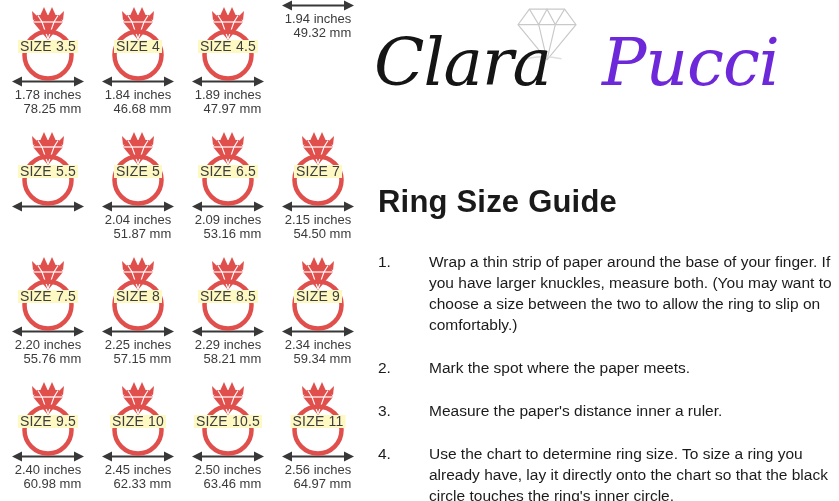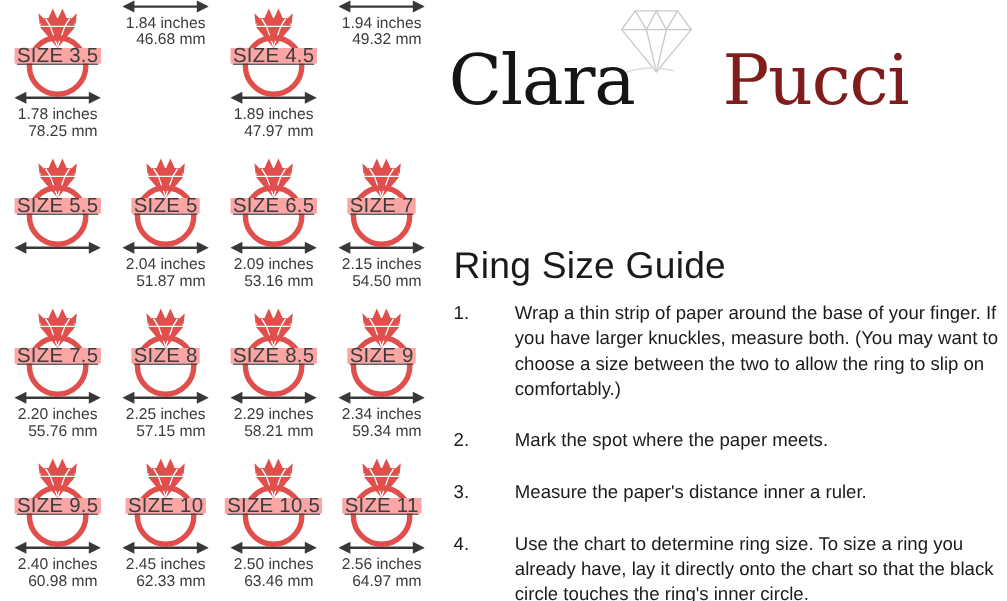--- a/index.html
+++ b/index.html
@@ -29,28 +29,27 @@
     align-items: center;
     width: 90px;
   }
   .ring-wrap { position: relative; width: 74px; height: 76px; }
   .ring-wrap svg { display: block; }
   .size-label {
     position: absolute;
     top: 34px;
     left: 50%;
     transform: translateX(-50%);
-    background: #fca5a5;
+    background: #fef9c3;
     padding: 0 2px;
-    font-size: 17px;
+    font-size: 14px;
     line-height: 13px;
     color: #3d3d3d;
     white-space: nowrap;
     letter-spacing: 0.2px;
-    text-decoration: underline;
   }
   .diam-arrow { margin-top: -7px; }
   .meas {
     margin-top: 0;
     text-align: right;
     font-size: 13px;
     line-height: 14px;
     color: #3b3b3b;
   }
 
@@ -66,34 +65,35 @@
     position: absolute;
     left: 128px;
     top: 2px;
     z-index: 0;
   }
   .logo-word {
     position: absolute;
     bottom: 2px;
     z-index: 1;
     font-family: "DejaVu Serif", serif;
-    font-size: 58px;
+    font-style: italic;
+    font-size: 66px;
     line-height: 1;
     letter-spacing: -1px;
   }
   .logo-first  { left: 0; color: #151515; }
-  .logo-second { left: 228px; color: #7f1d1d; }
+  .logo-second { left: 228px; color: #6d28d9; }
 
   
   .guide-title {
     position: absolute;
     left: 378px;
-    top: 204px;
+    top: 184px;
     font-size: 31px;
-    font-weight: normal;
+    font-weight: bold;
     color: #1a1a1a;
     letter-spacing: 0.2px;
   }
   .steps {
     position: absolute;
     left: 378px;
     top: 251px;
     width: 460px;
   }
   .step {
@@ -138,20 +138,40 @@
         <polygon points="0,6.5 10,1.5 10,11.5" fill="#383838"></polygon>
         <polygon points="72,6.5 62,1.5 62,11.5" fill="#383838"></polygon>
       </svg>
       <div class="meas">
         <span>1.78 inches</span><br>
         <span>78.25 mm</span>
       </div>
     </div>
 
     <div class="ring-cell">
+      <div class="ring-wrap">
+        <svg width="74" height="76" viewBox="0 0 74 76">
+
+          <polygon points="21,5 28,12 22,14" fill="#e04f4c"></polygon>
+          <polygon points="33,1 37,10 29,10" fill="#e04f4c"></polygon>
+          <polygon points="41,1 45,10 37,10" fill="#e04f4c"></polygon>
+          <polygon points="53,5 46,12 52,14" fill="#e04f4c"></polygon>
+
+          <polygon points="26,9 48,9 52,16 22,16" fill="#e04f4c"></polygon>
+          <polygon points="22,16 52,16 37,34" fill="#e04f4c"></polygon>
+          <line x1="22" y1="16" x2="52" y2="16" stroke="#ffffff" stroke-width="1.2"></line>
+          <line x1="27" y1="9.5" x2="31" y2="16" stroke="#ffffff" stroke-width="1.2"></line>
+          <line x1="47" y1="9.5" x2="43" y2="16" stroke="#ffffff" stroke-width="1.2"></line>
+          <line x1="31" y1="16" x2="37" y2="33" stroke="#ffffff" stroke-width="1.1"></line>
+          <line x1="43" y1="16" x2="37" y2="33" stroke="#ffffff" stroke-width="1.1"></line>
+
+          <circle cx="37" cy="49" r="23.5" fill="none" stroke="#e04f4c" stroke-width="4.5"></circle>
+        </svg>
+        <span class="size-label">SIZE 4</span>
+      </div>
       <svg class="diam-arrow" width="72" height="13" viewBox="0 0 72 13">
         <line x1="8" y1="6.5" x2="64" y2="6.5" stroke="#383838" stroke-width="2"></line>
         <polygon points="0,6.5 10,1.5 10,11.5" fill="#383838"></polygon>
         <polygon points="72,6.5 62,1.5 62,11.5" fill="#383838"></polygon>
       </svg>
       <div class="meas">
         <span>1.84 inches</span><br>
         <span>46.68 mm</span>
       </div>
     </div>

